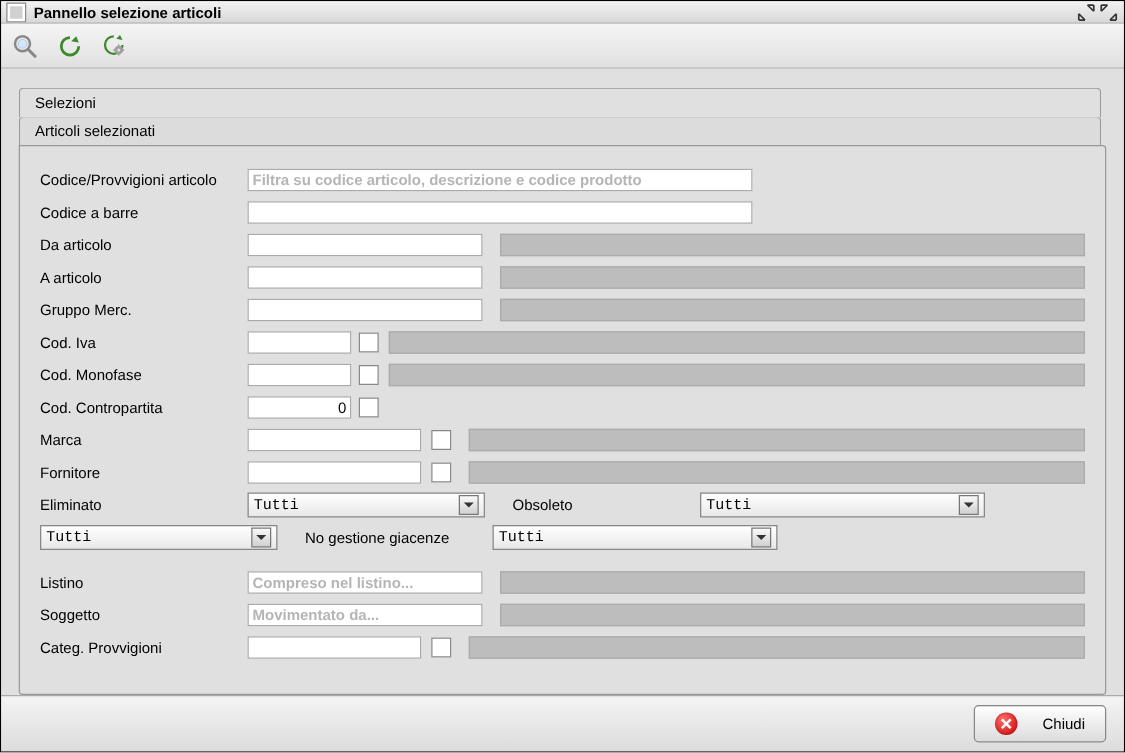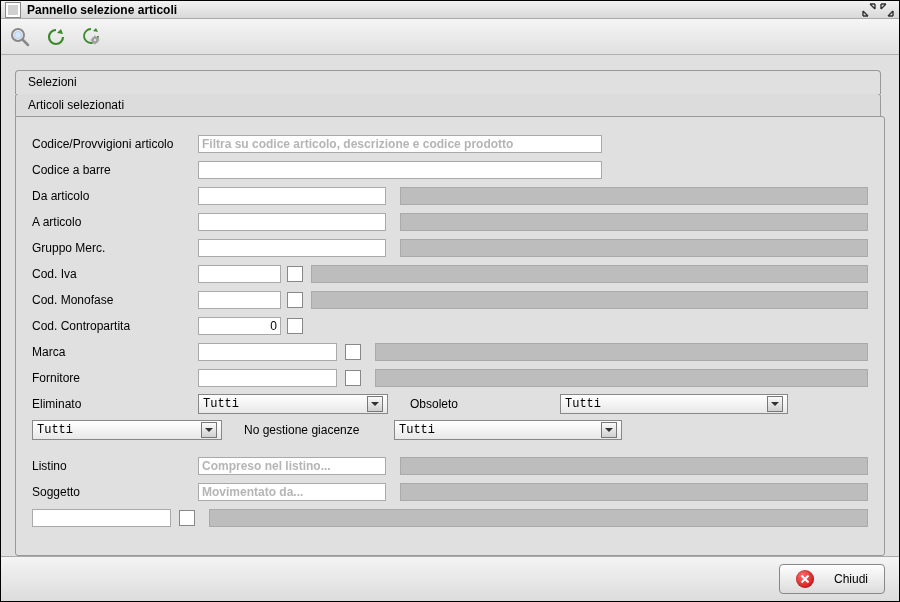--- a/index.html
+++ b/index.html
@@ -345,20 +345,21 @@
           <div class="grayfield flex1 ml14"></div>
         </div>
 
         <div class="row">
           <span class="lbl">Soggetto</span>
           <input type="text" class="w-med" placeholder="Movimentato da..." style="">
           <div class="grayfield flex1 ml14"></div>
         </div>
 
         <div class="row">
+          <span class="lbl">Categ. Provvigioni</span>
           <input type="text" class="w-short" style="">
           <span class="chk ml8"></span>
           <div class="grayfield flex1 ml14"></div>
         </div>
 
       </div>
     </div>
   </div>
 
   <div class="bottombar">

